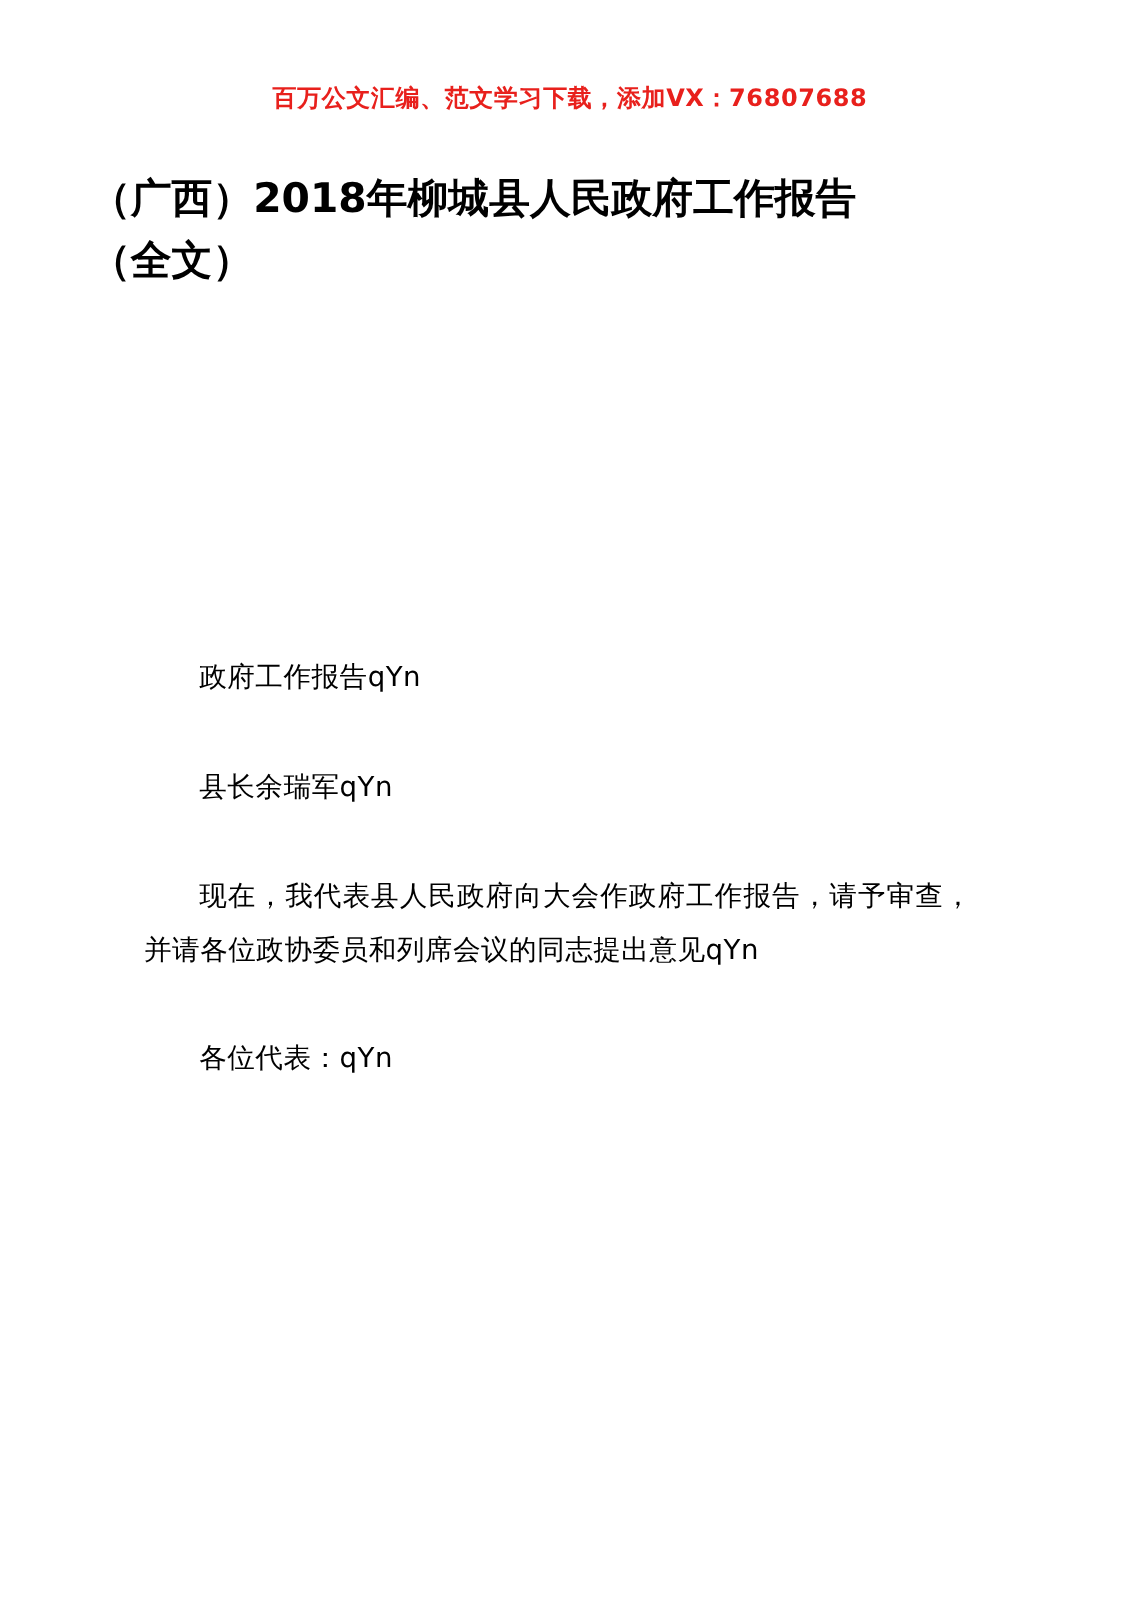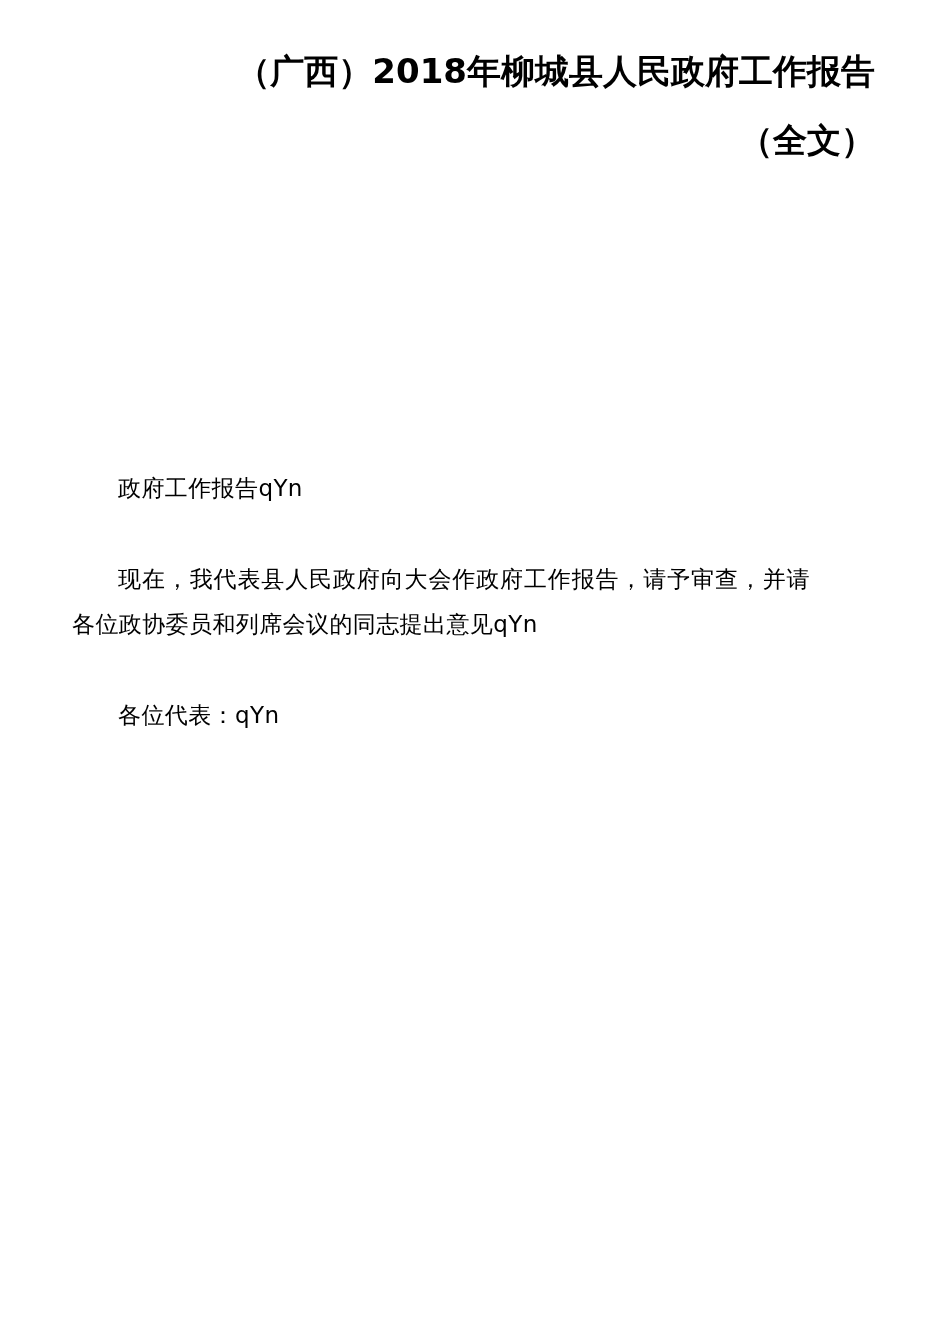--- a/index.html
+++ b/index.html
@@ -25,61 +25,62 @@
   .watermark {
     text-align: center;
     color: #e8201c;
     font-size: 20px;
     font-weight: 600;
     letter-spacing: 0.5px;
     margin-top: 68px;
     font-family: "DejaVu Sans", "Liberation Sans", sans-serif;
   }
   .doc-title {
-    text-align: right;
+    text-align: left;
     font-size: 34px;
     font-weight: bold;
     line-height: 1.5;
     margin: 46px auto 0 auto;
     width: 800px;
     letter-spacing: 0px;
     font-family: "DejaVu Sans", "Liberation Sans", sans-serif;
   }
   .doc-title .line2 {
     display: block;
-    margin-top: 18px;
   }
   .body-area {
     margin-top: 300px;
-    padding: 0 140px 0 72px;
+    padding: 0 140px 0 120px;
   }
   .para {
     font-size: 23px;
     line-height: 1.95;
     text-align: justify;
     margin: 0 0 46px 0;
     letter-spacing: 0.4px;
   }
   .para.indent {
     text-indent: 2em;
   }
   .para:last-child {
     margin-bottom: 0;
   }
 </style>
 </head>
 <body>
 
 <div class="page">
 
+  <div class="watermark">百万公文汇编、范文学习下载，添加VX：76807688</div>
 
   <div class="doc-title">
     <span>（广西）2018年柳城县人民政府工作报告</span>
     <span class="line2">（全文）</span>
   </div>
 
   <div class="body-area">
     <p class="para indent">政府工作报告qYn</p>
+    <p class="para indent">县长余瑞军qYn</p>
     <p class="para indent">现在，我代表县人民政府向大会作政府工作报告，请予审查，并请各位政协委员和列席会议的同志提出意见qYn</p>
     <p class="para indent">各位代表：qYn</p>
   </div>
 
 </div>
 
 </body></html>

